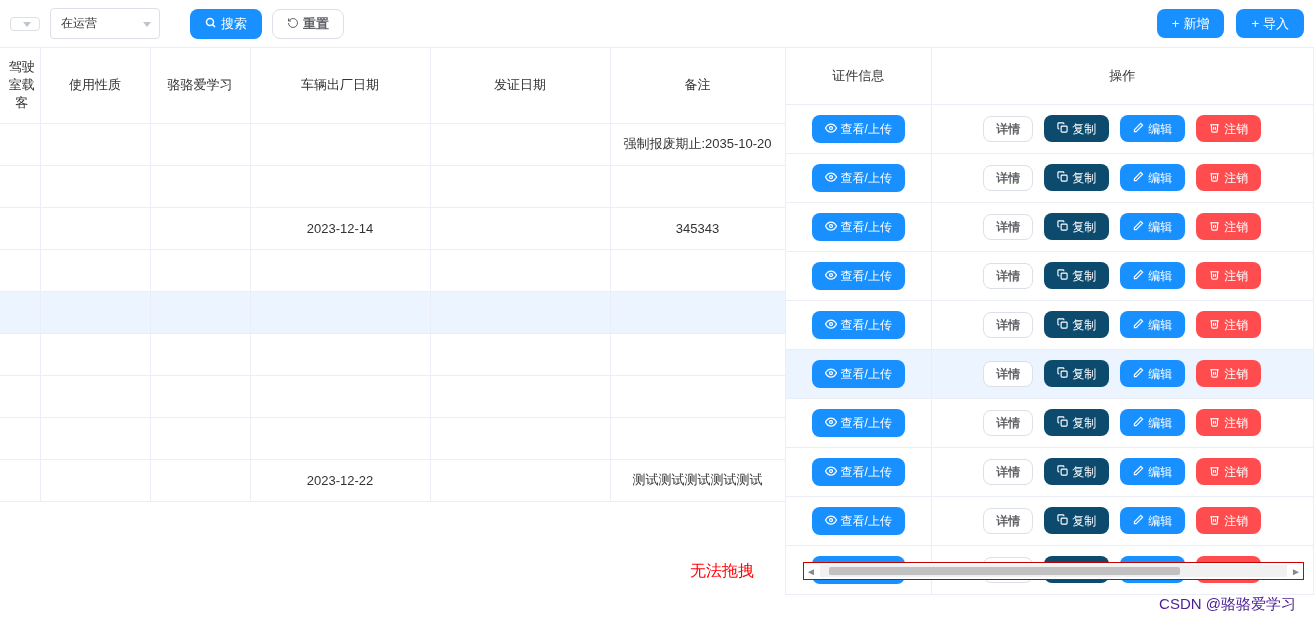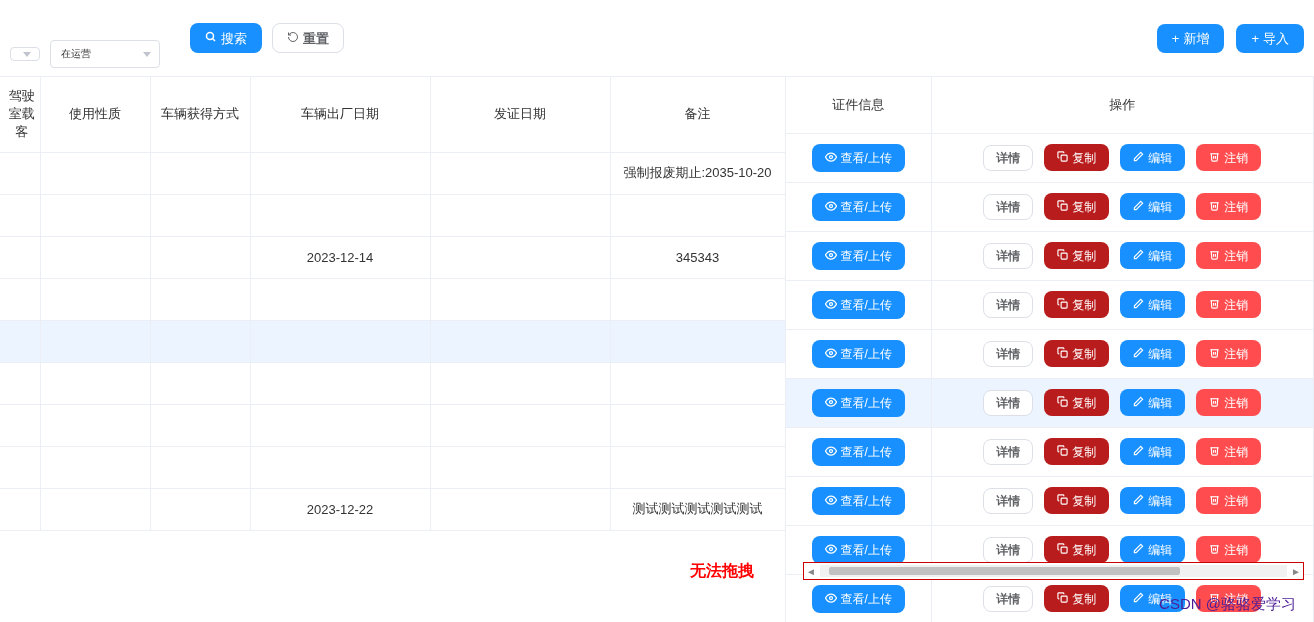--- a/index.html
+++ b/index.html
@@ -20,26 +20,25 @@
     .toolbar {
       display: flex;
       align-items: center;
       padding: 8px 10px;
       gap: 10px;
     }
     .select-box {
       border: 1px solid #dcdfe6;
       border-radius: 4px;
       padding: 6px 24px 6px 10px;
-      font-size: 10px;
+      font-size: 12px;
       background: #fff;
       position: relative;
       min-width: 80px;
       cursor: pointer;
-      margin-top: 32px;
     }
     .select-box.small {
       min-width: 20px;
       padding: 6px 20px 6px 8px;
     }
     .select-box::after {
       content: "";
       position: absolute;
       right: 8px;
       top: 50%;
@@ -57,21 +56,21 @@
       padding: 7px 14px;
       border-radius: 8px;
       font-size: 13px;
       cursor: pointer;
       border: 1px solid transparent;
       white-space: nowrap;
       line-height: 1;
     }
     .btn-primary { background: #1890ff; color: #fff; }
     .btn-default { background: #fff; color: #606266; border: 1px solid #dcdfe6; font-weight: bold; }
-    .btn-success { background: #b91c1c; color: #fff; }
+    .btn-success { background: #0c4a6e; color: #fff; }
     .btn-danger { background: #ff4d4f; color: #fff; }
     .btn-small { padding: 6px 12px; font-size: 12px; }
     .toolbar-right {
       margin-left: auto;
       display: flex;
       gap: 12px;
     }
     .icon {
       display: inline-block;
       vertical-align: middle;
@@ -156,21 +155,21 @@
     .scroll-arrow {
       color: #888;
       font-size: 10px;
       padding: 0 2px;
     }
     .annotation {
       position: absolute;
       bottom: 40px;
       left: 690px;
       color: #ff0000;
-      font-weight: bold;
+      font-weight: normal;
       font-size: 16px;
     }
     .watermark {
       position: absolute;
       bottom: 8px;
       right: 18px;
       color: #4c1d95;
       font-size: 15px;
     }
     .col-a { width: 40px; }
@@ -221,21 +220,21 @@
   </div>
 </div>
 
 <div class="table-wrapper">
   <div class="table-left">
     <table>
       <thead>
         <tr>
           <th class="col-a">驾驶室载客</th>
           <th class="col-b">使用性质</th>
-          <th class="col-c">车辆获得方式</th>
+          <th class="col-c">骆骆爱学习</th>
           <th class="col-d">车辆出厂日期</th>
           <th class="col-e">发证日期</th>
           <th class="col-f">备注</th>
         </tr>
       </thead>
       <tbody id="tbody-left">
           <tr class="">
             <td class="col-a"></td>
             <td class="col-b"></td>
             <td class="col-c"></td>

